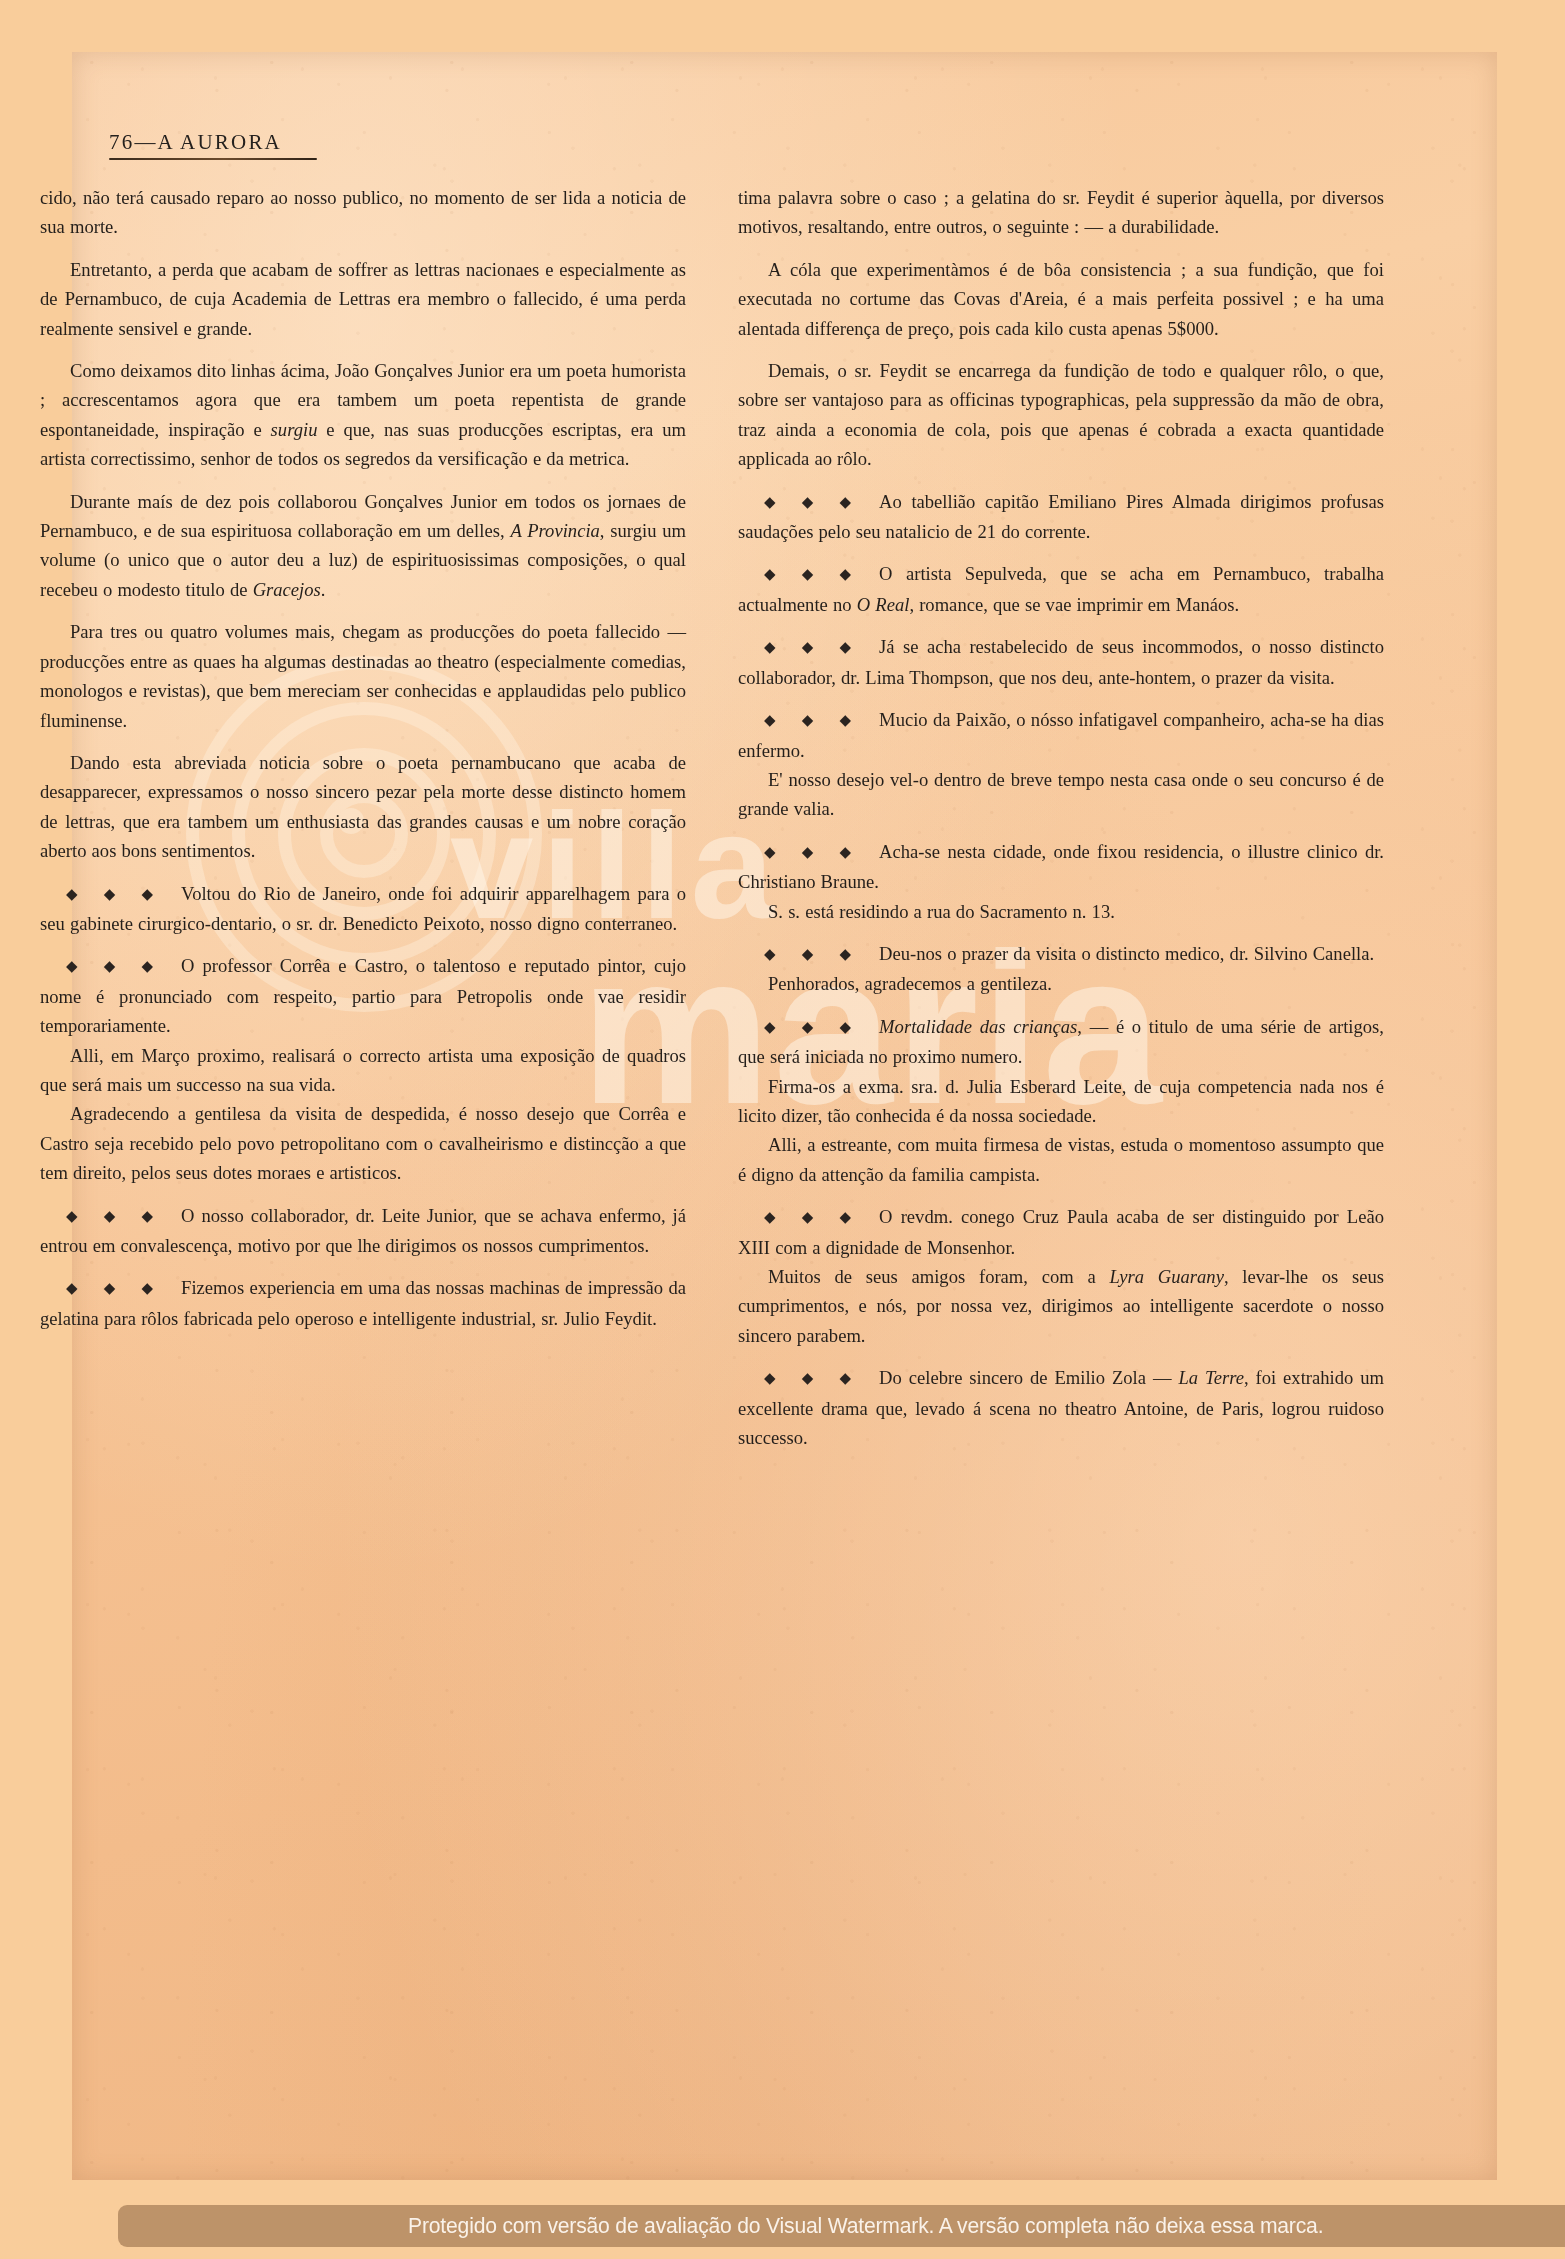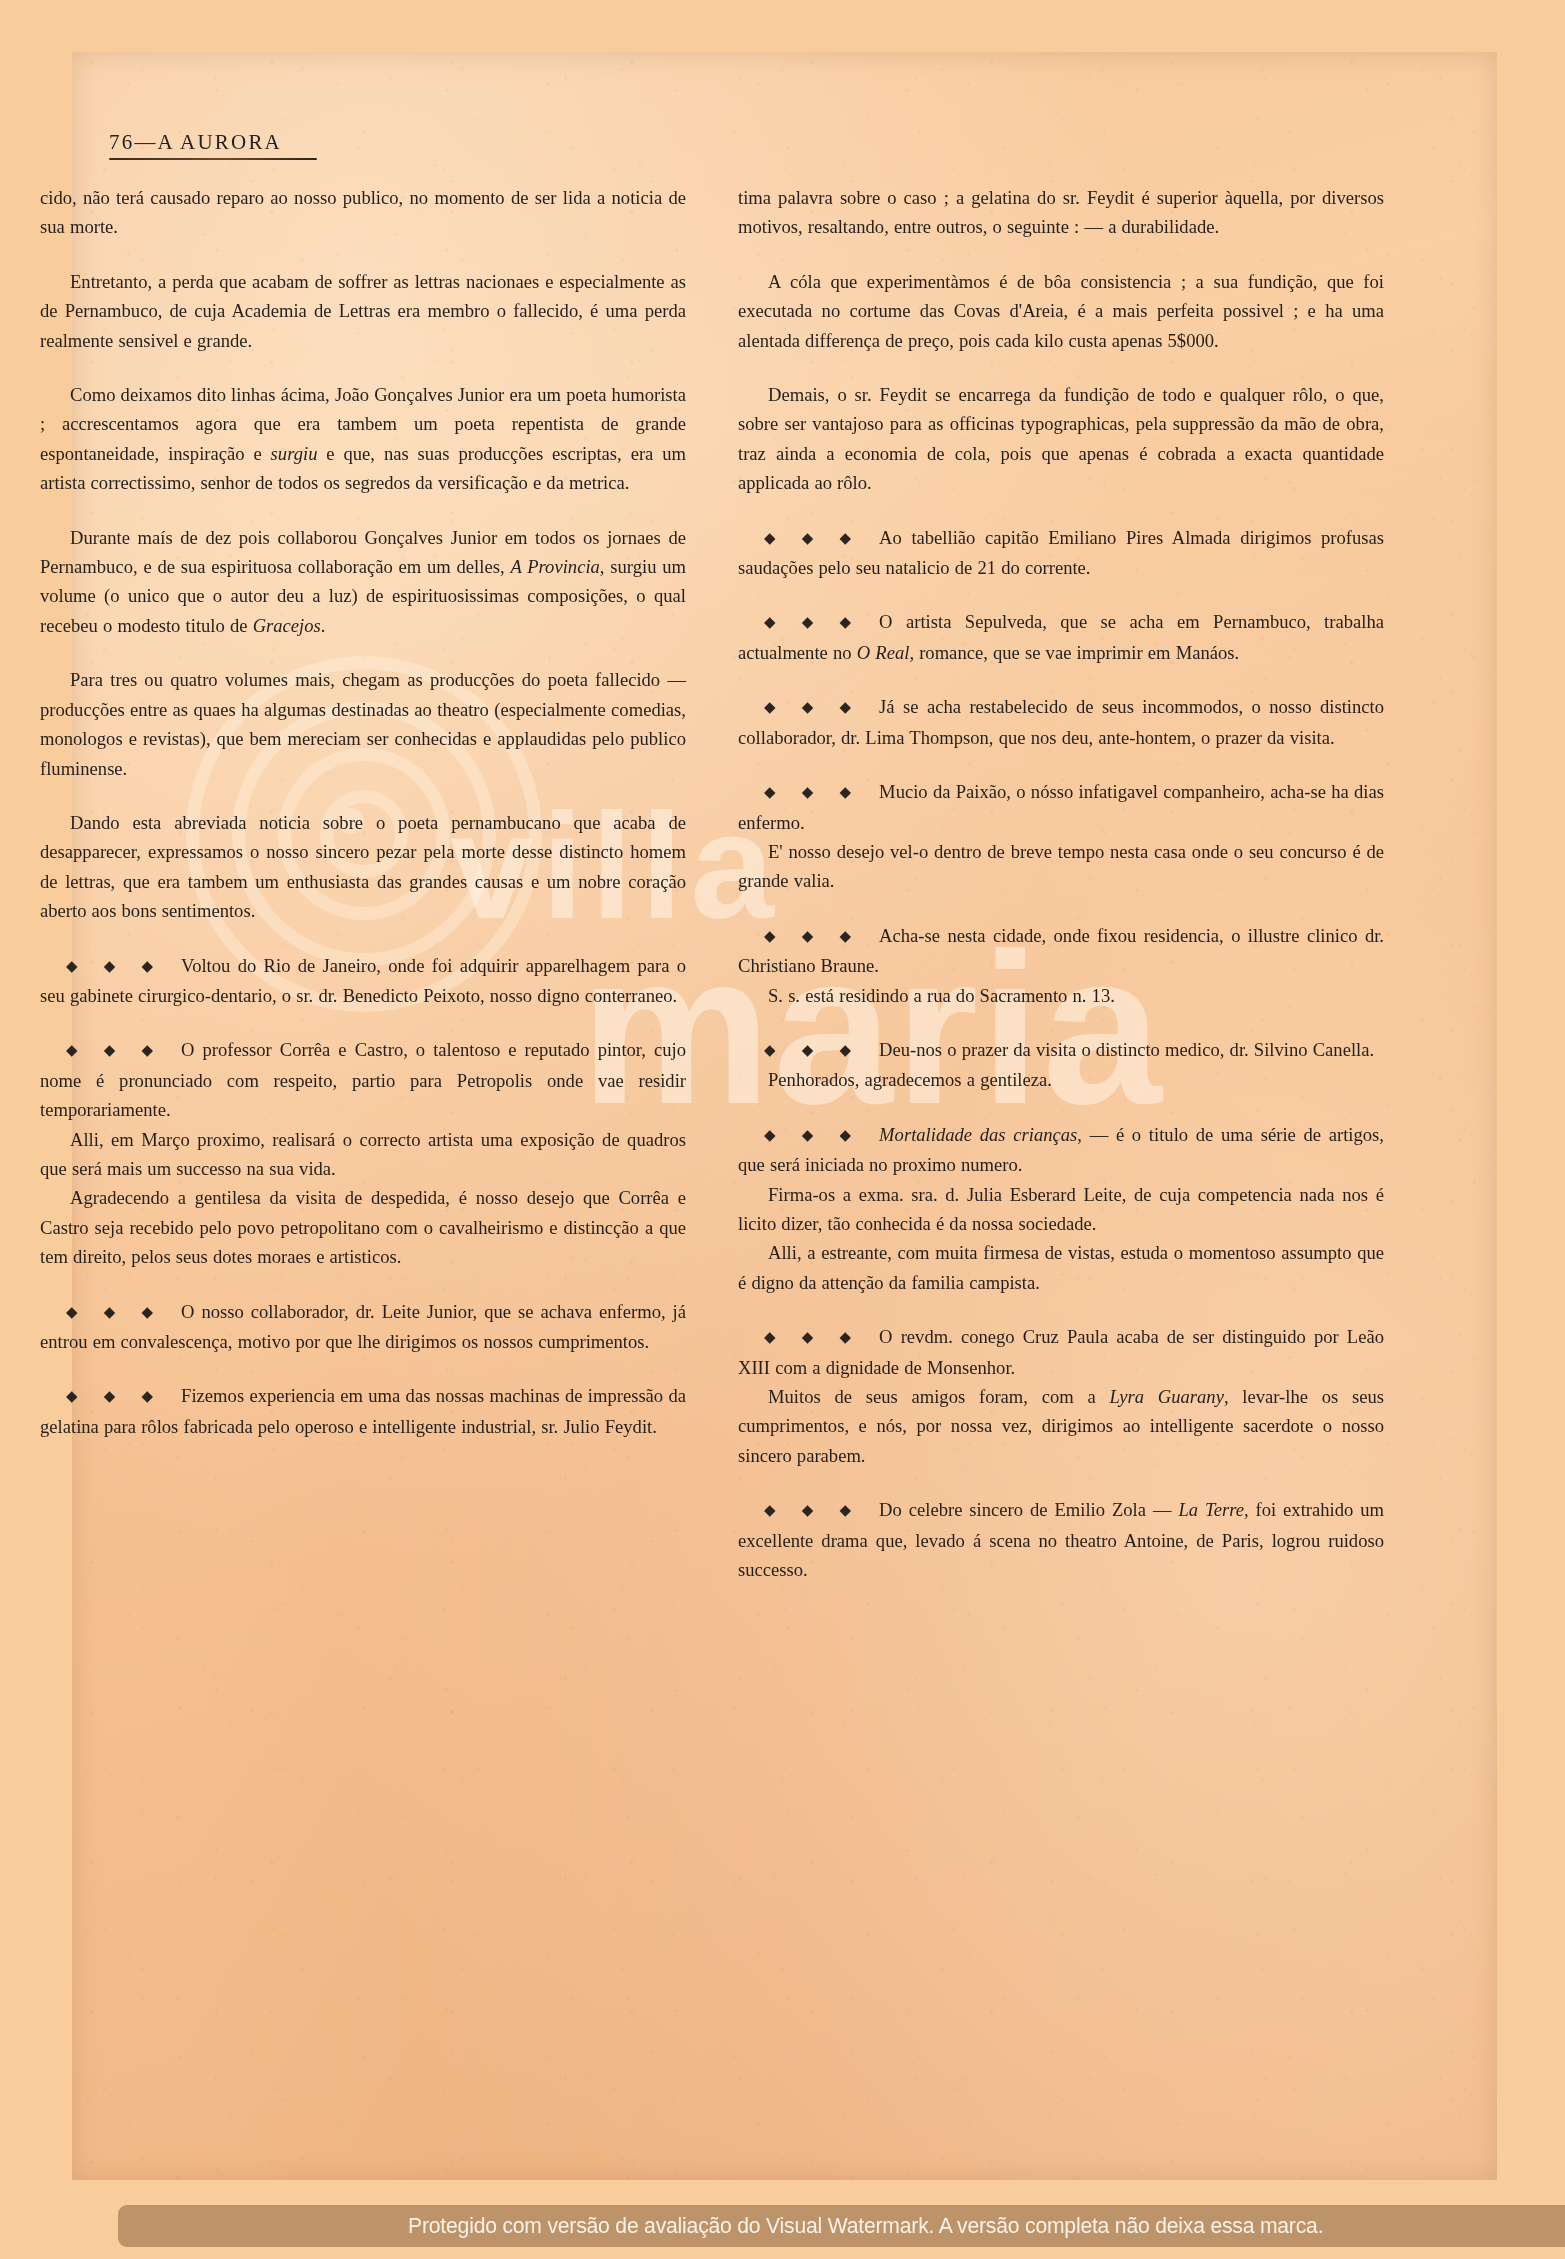--- a/index.html
+++ b/index.html
@@ -95,21 +95,21 @@
     text-align: justify;
     text-indent: 30px;
     font-family: "Liberation Serif", serif;
     word-spacing: .5px;
   }
   p.para.noindent { text-indent: 0; }
   p.para.lead { text-indent: 0; }
   .it { font-style: italic; }
 
   
-  .item { margin-top: 25px; }
+  .item { margin-top: 13px; }
   .item:first-child { margin-top: 1px; }
   .diamonds {
     display: inline-block;
     letter-spacing: 11px;
     margin-right: 17px;
     margin-left: 26px;
     color: #2b2420;
     font-size: 15px;
     vertical-align: 1px;
   }

